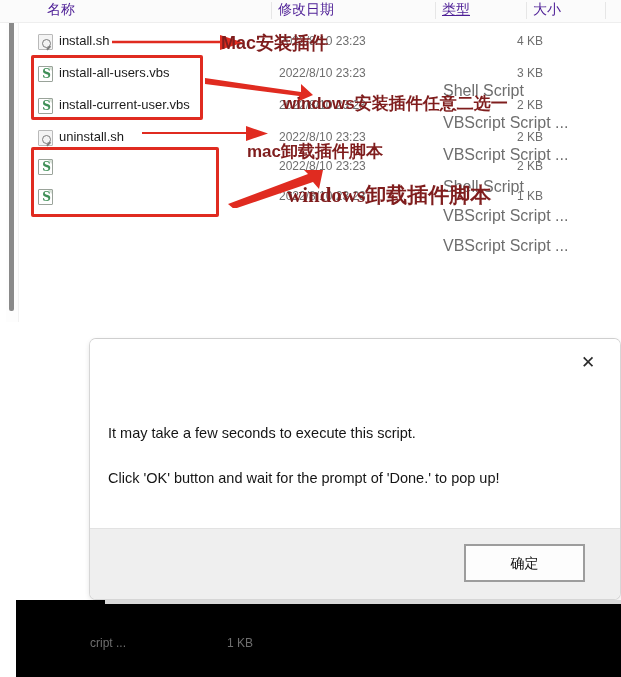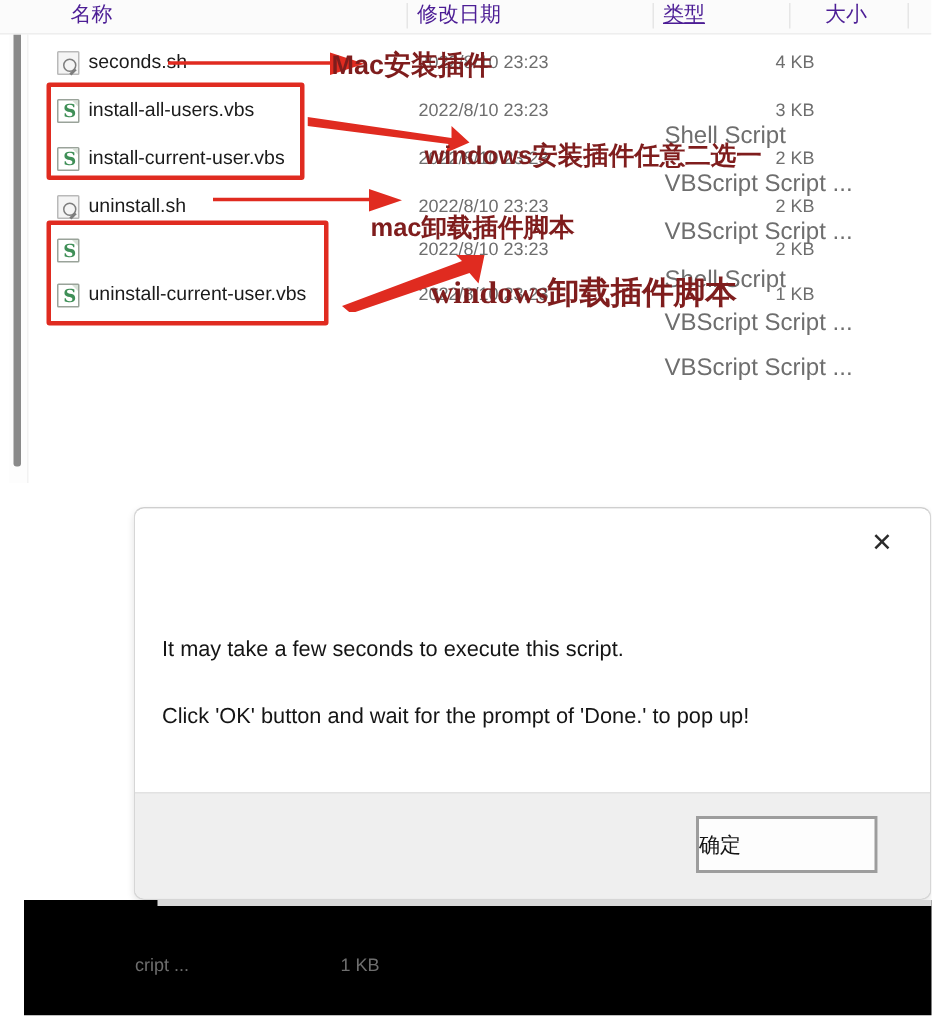--- a/index.html
+++ b/index.html
@@ -34,21 +34,21 @@
   .col-header {
     position: absolute;
     top: 1px;
     font-size: 14px;
     color: #4c1d95;
     white-space: nowrap;
   }
   .hdr-name { left: 47px; }
   .hdr-date { left: 278px; }
   .hdr-type { left: 442px; text-decoration: underline; }
-  .hdr-size { left: 550px; }
+  .hdr-size { left: 533px; }
   .hdr-divider {
     position: absolute;
     top: 2px;
     width: 1px; height: 17px;
     background: #e6e6e6;
   }
 
   
   #left-scroll-track {
     position: absolute;
@@ -234,20 +234,21 @@
   }
   #dialog-ok-button {
     position: absolute;
     right: 35px; top: 15px;
     width: 121px; height: 38px;
     background: #fdfdfd;
     border: 2px solid #9d9d9d;
     font-size: 14px;
     color: #151515;
     line-height: 34px;
+    text-align: center;
     cursor: pointer;
     font-family: "Liberation Sans", sans-serif;
     box-sizing: border-box;
   }
 
   
   #bottom-strip {
     position: absolute;
     left: 16px; top: 600px;
     width: 621px; height: 77px;
@@ -284,21 +285,21 @@
     <div class="hdr-divider" style="left:271px;"></div>
     <div class="hdr-divider" style="left:435px;"></div>
     <div class="hdr-divider" style="left:526px;"></div>
     <div class="hdr-divider" style="left:605px;"></div>
   </div>
 
   <div class="file-row" style="top:28px;">
     <div class="fr-icon">
         <div class="icon-sh"></div>
       </div>
-    <div class="fr-name">seconds.sh</div>
+    <div class="fr-name">install.sh</div>
     <div class="fr-date">2022/8/10 23:23</div>
     <div class="fr-type">Shell Script</div>
     <div class="fr-size">4 KB</div>
   </div>
 
   <div class="file-row" style="top:60px;">
     <div class="fr-icon">
         <div class="icon-vbs">
           <span class="vbs-glyph">S</span>
         </div>
@@ -341,21 +342,20 @@
     <div class="fr-type">VBScript Script ...</div>
     <div class="fr-size">2 KB</div>
   </div>
 
   <div class="file-row" style="top:183px;">
     <div class="fr-icon">
         <div class="icon-vbs">
           <span class="vbs-glyph">S</span>
         </div>
       </div>
-    <div class="fr-name">uninstall-current-user.vbs</div>
     <div class="fr-date">2022/8/10 23:23</div>
     <div class="fr-type">VBScript Script ...</div>
     <div class="fr-size">1 KB</div>
   </div>
 
   <div class="red-box" style="left:31px; top:55px; width:172px; height:65px;"></div>
   <div class="red-box" style="left:31px; top:147px; width:188px; height:70px;"></div>
 
   <svg class="anno-arrow" style="left:110px; top:32px;" width="135" height="20">
     <line x1="2" y1="10" x2="112" y2="10" stroke="#e02b20" stroke-width="2.4"></line>

